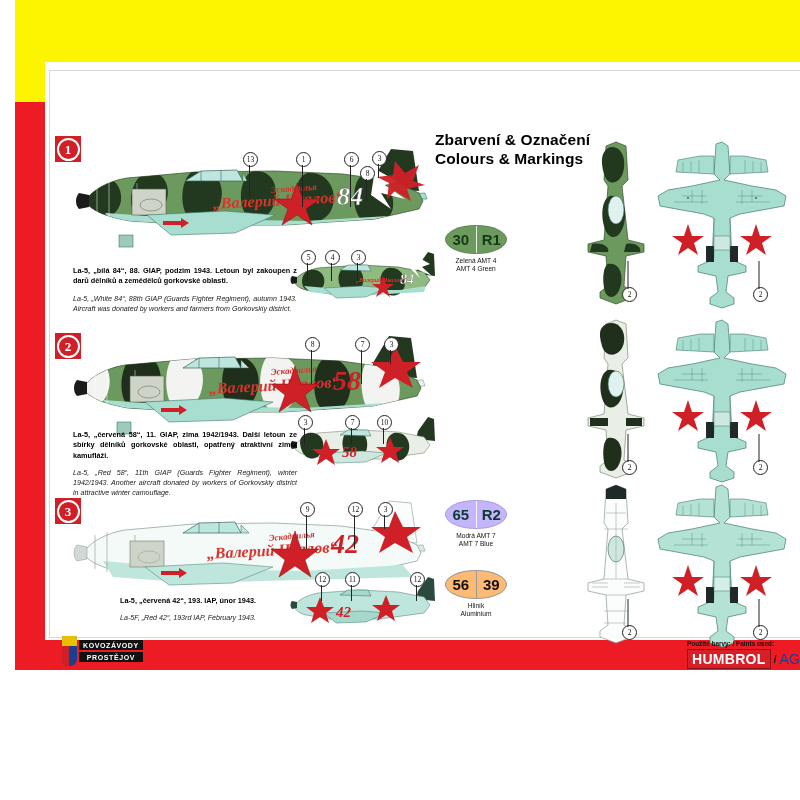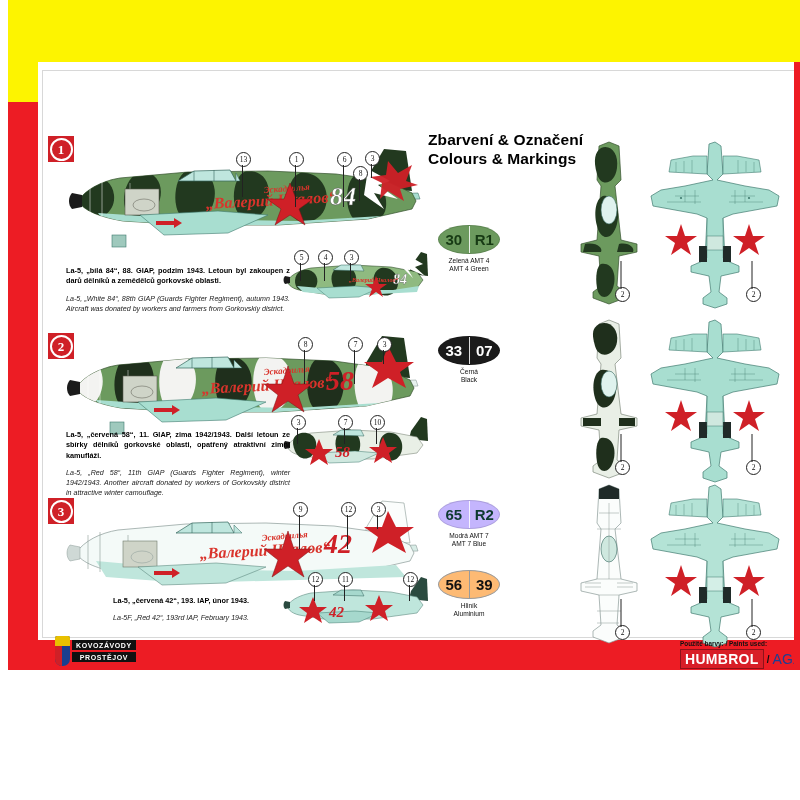--- a/index.html
+++ b/index.html
@@ -1,18 +1,18 @@
 <!DOCTYPE html>
 <html><head>
 <meta charset="utf-8">
 <style>
   html,body{margin:0;padding:0;}
   body{width:800px;height:800px;background:#ffffff;font-family:"Liberation Sans",sans-serif;overflow:hidden;}
 
-  .page{position:absolute;left:8px;top:0;width:723px;height:800px;background:#ffffff;}
+  .page{position:absolute;left:15px;top:0;width:723px;height:800px;background:#ffffff;}
 
   
   .band-yellow{position:absolute;left:0;top:0;width:800px;height:62px;background:#fdf400;}
   .band-white-top{position:absolute;left:0;top:62px;width:800px;height:6px;background:#ffffff;}
   .band-red-left{position:absolute;left:0;top:62px;width:30px;height:608px;background:#ed1c24;}
   .band-red-bottom{position:absolute;left:0;top:640px;width:800px;height:30px;background:#ed1c24;}
   .band-yellow-corner{position:absolute;left:0;top:62px;width:30px;height:40px;background:#fdf400;}
   .band-white-bottom{position:absolute;left:0;top:670px;width:800px;height:130px;background:#ffffff;}
   .sheet{position:absolute;left:34px;top:70px;width:756px;height:566px;background:#ffffff;border:1px solid #d8d8d8;}
   .red-right-edge{position:absolute;left:786px;top:62px;width:14px;height:608px;background:#ed1c24;}
@@ -484,27 +484,20 @@
   </div>
 
   <div class="chip chip-green">
     <div class="oval" style="background:#6c9a5e;">
       <div class="half l" style="color:#173a14;">30</div>
       <div class="half" style="color:#173a14;">R1</div>
     </div>
     <div class="nm"><span>Zelená AMT 4</span><br><span>AMT 4 Green</span></div>
   </div>
 
-  <div class="chip chip-black">
-    <div class="oval" style="background:#1b1b1b;">
-      <div class="half l" style="color:#ffffff;">33</div>
-      <div class="half" style="color:#ffffff;">07</div>
-    </div>
-    <div class="nm"><span>Černá</span><br><span>Black</span></div>
-  </div>
 
 
   <div class="chip chip-blue">
     <div class="oval" style="background:#c4b5fd;">
       <div class="half l" style="color:#0d3a30;">65</div>
       <div class="half" style="color:#0d3a30;">R2</div>
     </div>
     <div class="nm"><span>Modrá AMT 7</span><br><span>AMT 7 Blue</span></div>
   </div>
 

